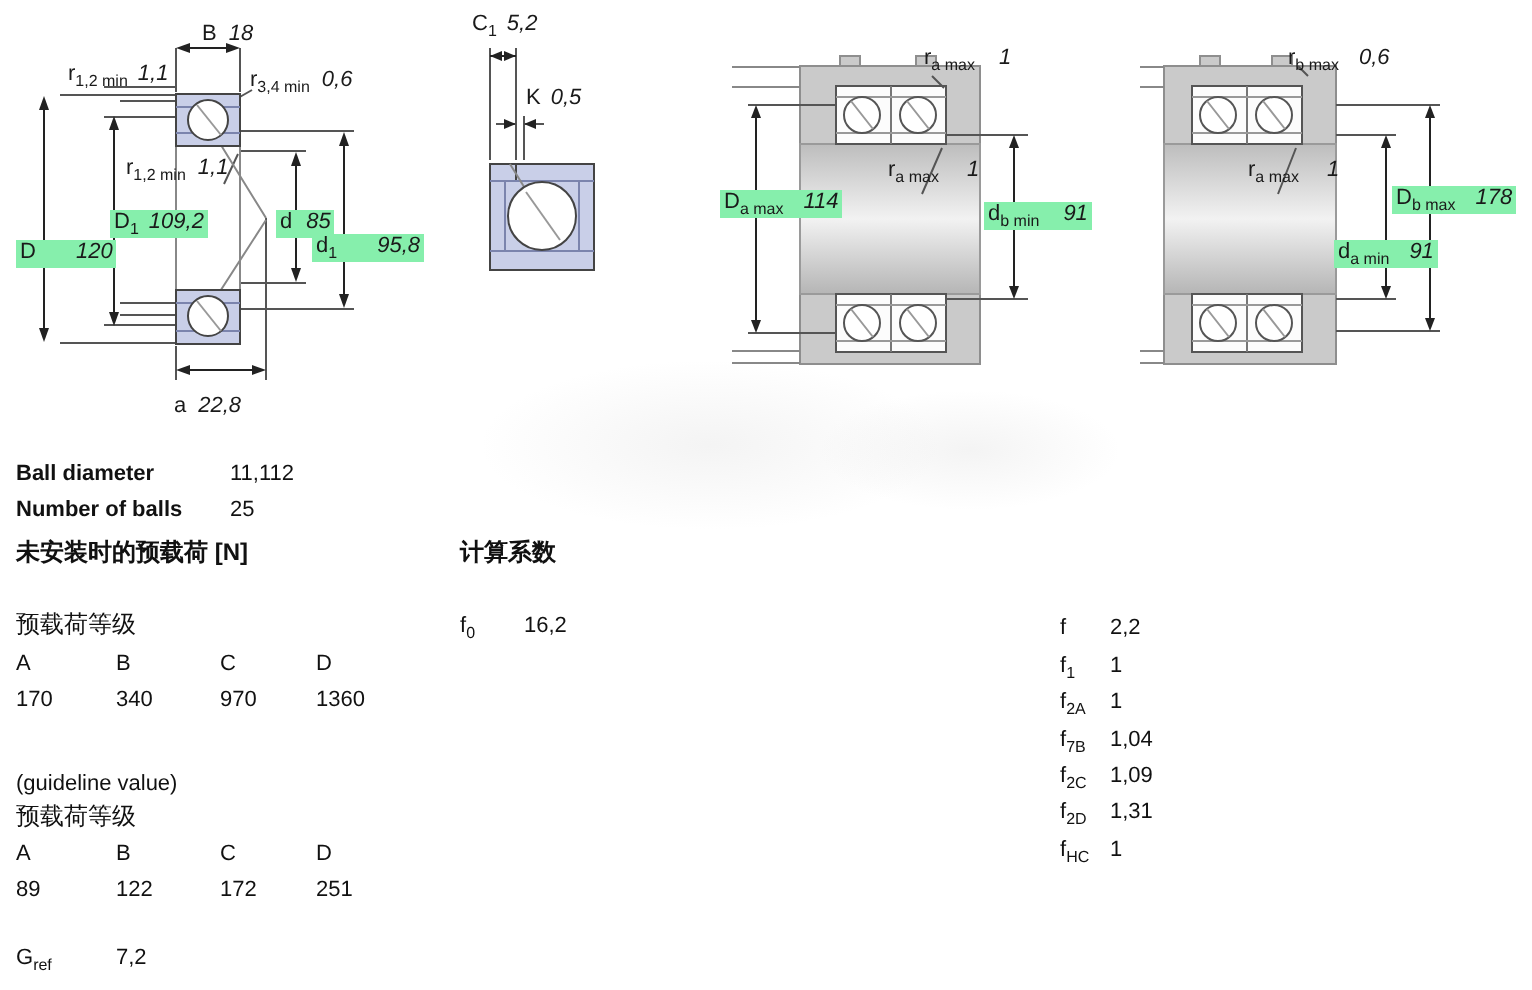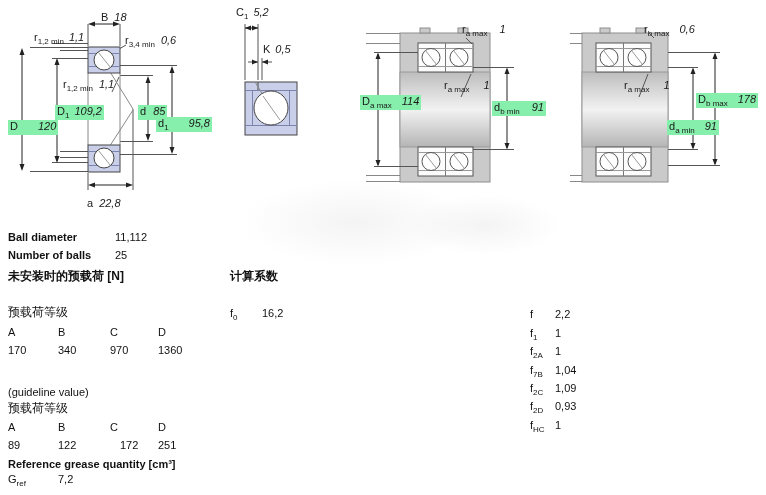--- a/index.html
+++ b/index.html
@@ -238,39 +238,38 @@
   <div class="txt" style="left:158px;top:344px">1360</div>
 
   <div class="txt" style="left:8px;top:386px">(guideline value)</div>
   <div class="txt cjk" style="left:8px;top:402px">预载荷等级</div>
   <div class="txt" style="left:8px;top:421px">A</div>
   <div class="txt" style="left:58px;top:421px">B</div>
   <div class="txt" style="left:110px;top:421px">C</div>
   <div class="txt" style="left:158px;top:421px">D</div>
   <div class="txt" style="left:8px;top:439px">89</div>
   <div class="txt" style="left:58px;top:439px">122</div>
-  <div class="txt" style="left:120px;top:439px">172</div>
+  <div class="txt" style="left:110px;top:439px">172</div>
   <div class="txt" style="left:158px;top:439px">251</div>
 
-  <div class="txt bold" style="left:8px;top:458px">Reference grease quantity [cm³]</div>
   <div class="txt" style="left:8px;top:473px"><span>G</span><sub>ref</sub></div>
   <div class="txt" style="left:58px;top:473px">7,2</div>
 
   <div class="txt bold cjk" style="left:230px;top:270px">计算系数</div>
   <div class="txt" style="left:230px;top:307px"><span>f</span><sub>0</sub></div>
   <div class="txt" style="left:262px;top:307px">16,2</div>
 
   <div class="txt" style="left:530px;top:308px"><span>f</span><sub></sub></div>
   <div class="txt" style="left:555px;top:308px">2,2</div>
   <div class="txt" style="left:530px;top:327px"><span>f</span><sub>1</sub></div>
   <div class="txt" style="left:555px;top:327px">1</div>
   <div class="txt" style="left:530px;top:345px"><span>f</span><sub>2A</sub></div>
   <div class="txt" style="left:555px;top:345px">1</div>
   <div class="txt" style="left:530px;top:364px"><span>f</span><sub>7B</sub></div>
   <div class="txt" style="left:555px;top:364px">1,04</div>
   <div class="txt" style="left:530px;top:382px"><span>f</span><sub>2C</sub></div>
   <div class="txt" style="left:555px;top:382px">1,09</div>
   <div class="txt" style="left:530px;top:400px"><span>f</span><sub>2D</sub></div>
-  <div class="txt" style="left:555px;top:400px">0,93</div>
+  <div class="txt" style="left:555px;top:400px">1,31</div>
   <div class="txt" style="left:530px;top:419px"><span>f</span><sub>HC</sub></div>
   <div class="txt" style="left:555px;top:419px">1</div>
 
 </div>
 
 </body></html>

